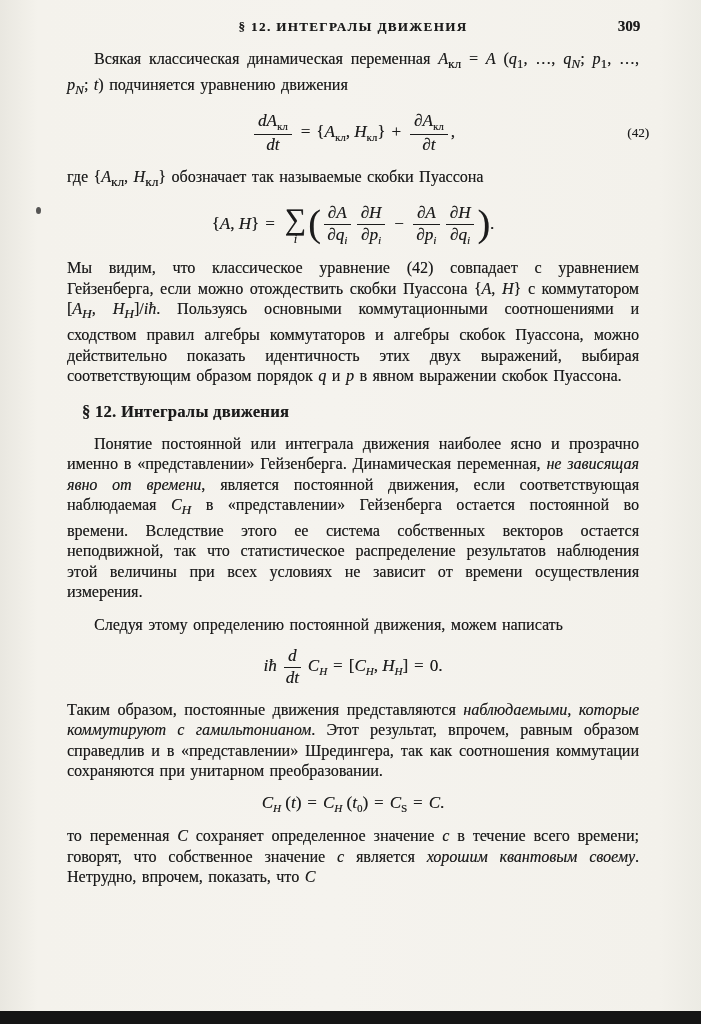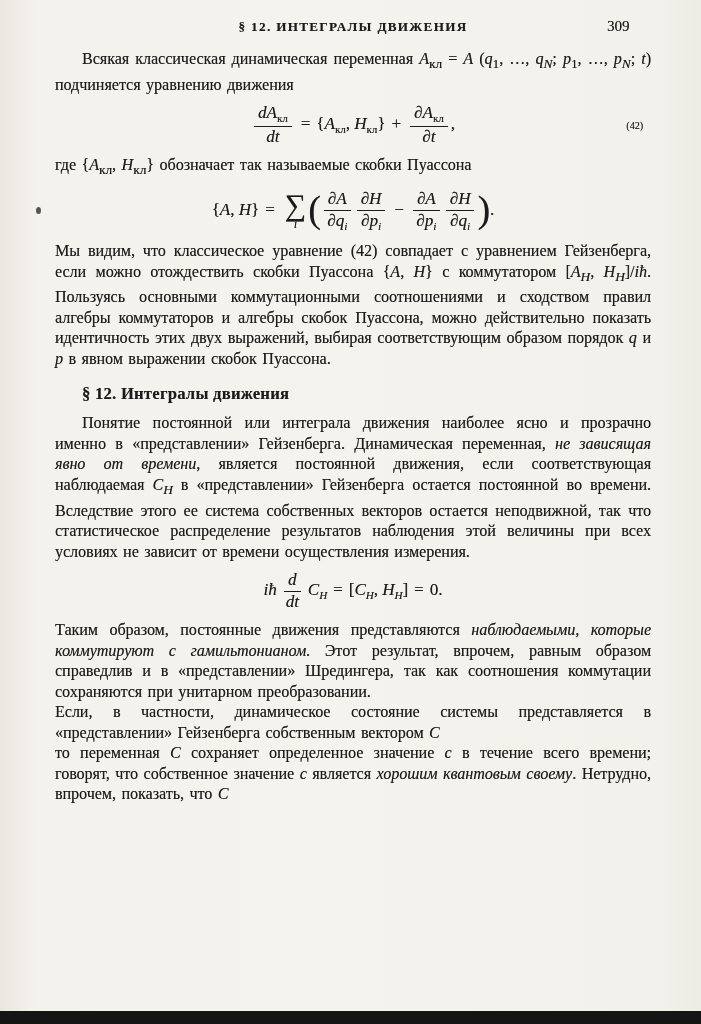--- a/index.html
+++ b/index.html
@@ -25,26 +25,26 @@
   }
   .running-title {
     grid-column: 2;
     text-align: center;
     font-weight: bold;
     font-size: 13px;
     letter-spacing: 1.4px;
   }
   .page-number {
     grid-column: 3;
-    text-align: left;
-    font-weight: normal;
+    text-align: center;
+    font-weight: bold;
     font-size: 15px;
   }
   p {
-    margin: 0;
+    margin: 12px;
     text-align: justify;
     font-size: 16px;
     line-height: 20.5px;
     word-spacing: 1.5px;
   }
   p.indent { text-indent: 27px; }
   .section-heading {
     margin: 15px 0 9px 0;
     font-size: 16.5px;
     font-weight: bold;
@@ -56,24 +56,24 @@
     display: flex;
     justify-content: center;
     align-items: center;
     margin: 9px 0;
     font-size: 17px;
     line-height: 1.1;
     font-family: Liberation Serif, serif;
   }
   .eqrow .eqtag {
     position: absolute;
-    right: 8px;
+    right: 2px;
     top: 50%;
     transform: translateY(-50%);
-    font-size: 10px;
+    font-size: 13px;
   }
   .eq { white-space: nowrap; }
   .eq sub { font-size: 11px; }
   .frac {
     display: inline-block;
     vertical-align: middle;
     text-align: center;
     margin: 0 3px;
     line-height: 1.1;
   }
@@ -144,30 +144,33 @@
             <span class="limit"><i>i</i></span>
           </span><span class="bigp">(</span><span class="frac"><span class="num">∂<i>A</i></span><span class="den">∂<i>q<sub>i</sub></i></span></span><span class="frac"><span class="num">∂<i>H</i></span><span class="den">∂<i>p<sub>i</sub></i></span></span><span class="op">−</span><span class="frac"><span class="num">∂<i>A</i></span><span class="den">∂<i>p<sub>i</sub></i></span></span><span class="frac"><span class="num">∂<i>H</i></span><span class="den">∂<i>q<sub>i</sub></i></span></span><span class="bigp">)</span>.</span>
     </div>
 
     <p>Мы видим, что классическое уравнение (42) совпадает с уравнением Гейзенберга, если можно отождествить скобки Пуассона {<i>A</i>, <i>H</i>} с коммутатором [<i>A<sub>H</sub></i>, <i>H<sub>H</sub></i>]/<i>iħ</i>. Пользуясь основными коммутационными соотношениями и сходством правил алгебры коммутаторов и алгебры скобок Пуассона, можно действительно показать идентичность этих двух выражений, выбирая соответствующим образом порядок <i>q</i> и <i>p</i> в явном выражении скобок Пуассона.</p>
 
     <h2 class="section-heading">§ 12. Интегралы движения</h2>
 
     <p class="indent">Понятие постоянной или интеграла движения наиболее ясно и прозрачно именно в «представлении» Гейзенберга. Динамическая переменная, <i>не зависящая явно от времени</i>, является постоянной движения, если соответствующая наблюдаемая <i>C<sub>H</sub></i> в «представлении» Гейзенберга остается постоянной во времени. Вследствие этого ее система собственных векторов остается неподвижной, так что статистическое распределение результатов наблюдения этой величины при всех условиях не зависит от времени осуществления измерения.</p>
 
+    <p class="indent">Следуя этому определению постоянной движения, можем написать</p>
 
     <div class="eqrow">
       <span class="eq"><i>iħ</i>&nbsp;<span class="frac"><span class="num"><i>d</i></span><span class="den"><i>dt</i></span></span>&nbsp;<i>C<sub>H</sub></i><span class="op">=</span>[<i>C<sub>H</sub></i>,&nbsp;<i>H<sub>H</sub></i>]<span class="op">=</span>0.</span>
     </div>
 
     <p>Таким образом, постоянные движения представляются <i>наблюдаемыми, которые коммутируют с гамильтонианом</i>. Этот результат, впрочем, равным образом справедлив и в «представлении» Шредингера, так как соотношения коммутации сохраняются при унитарном преобразовании.</p>
 
 
+    <div class="eqrow">
+      <span class="eq"><i>C<sub>H</sub></i>&nbsp;(<i>t</i>)<span class="op">=</span><i>C<sub>H</sub></i>&nbsp;(<i>t</i><sub>0</sub>)<span class="op">=</span><i>C</i><sub>S</sub><span class="op">=</span><i>C</i>.</span>
+    </div>
 
-    <p>Если, в частности, динамическое состояние системы представляется в «представлении» Гейзенберга собственным вектором <i>C</i></p>
 
 
     <p>то переменная <i>C</i> сохраняет определенное значение <i>c</i> в течение всего времени; говорят, что собственное значение <i>c</i> является <i>хорошим квантовым своему</i>. Нетрудно, впрочем, показать, что <i>C</i></p>
 
   </div>
 
   <div class="scan-dot"></div>
   <div class="scan-bar"></div>
 </div>
 

